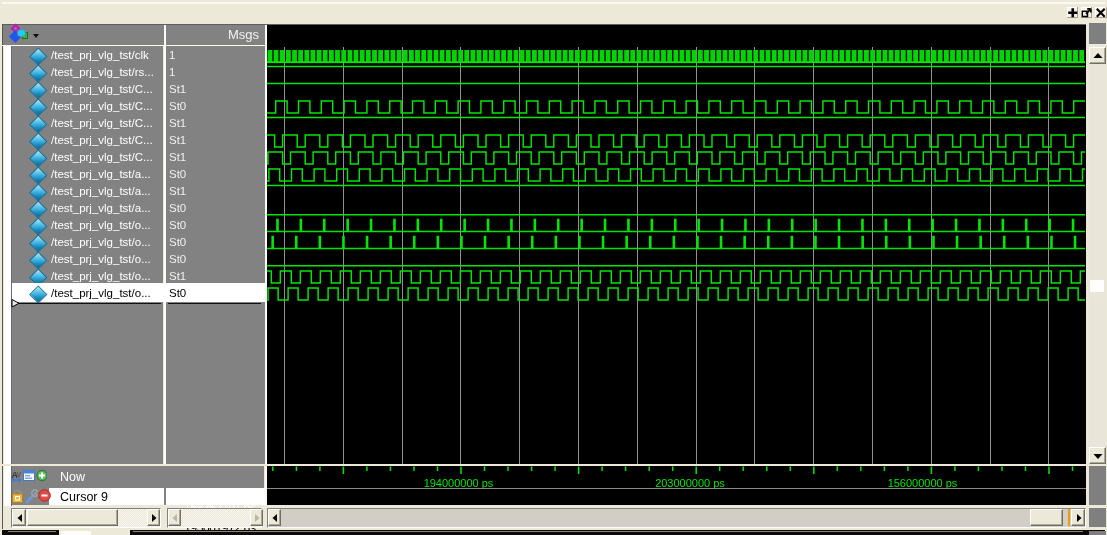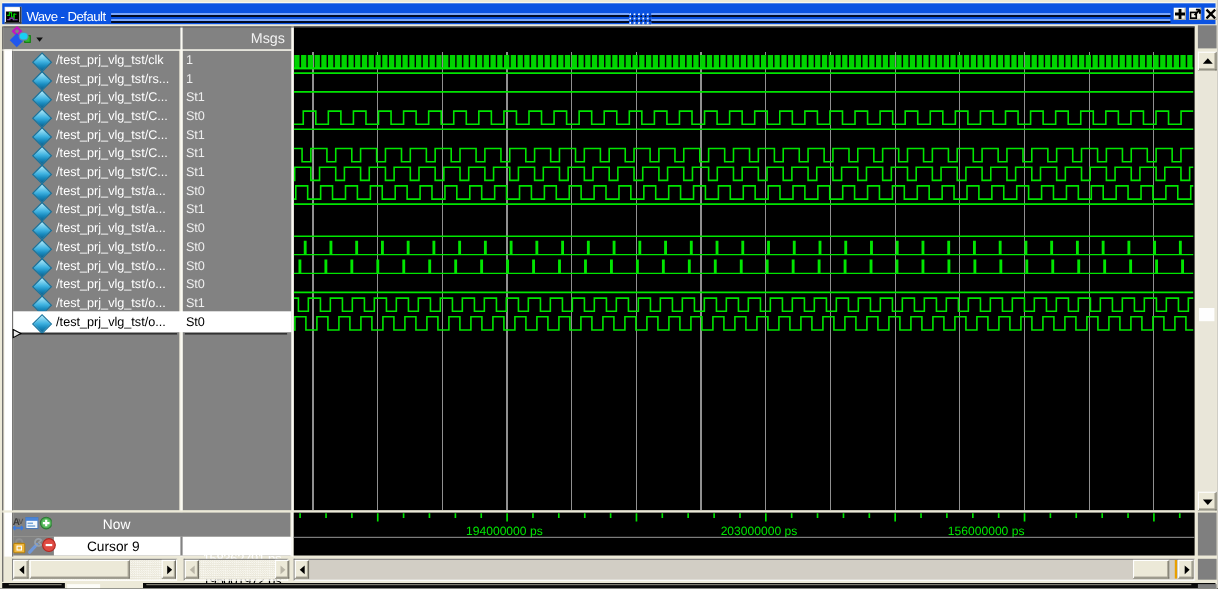--- a/index.html
+++ b/index.html
@@ -34,57 +34,39 @@
 #wavesvg { position:absolute; left:267px; top:47px; }
 
 #tl { position:absolute; left:266.5px; top:466px; width:819px; height:39px; background:#000; }
 .tlab { position:absolute; top:10.5px; font-size:11px; color:#00e600; width:90px; text-align:center; }
 #tlline { position:absolute; left:0; top:22px; width:819px; height:1px; background:#8a8a8a; }
 
 #beltline { position:absolute; left:2px; top:463.5px; width:1084px; height:2.5px; background:#ece9d8; }
 #nowrow { position:absolute; left:11.7px; top:466px; width:252.8px; height:21.5px; background:#828282; }
 #currow { position:absolute; left:11.7px; top:487.5px; width:252.8px; height:17.5px; background:#828282; }
 .cbox { position:absolute; background:#fff; }
-.btext { position:absolute; font-size:12.5px; text-align:center; }
+.btext { position:absolute; font-size:12.5px; text-align:left; }
 .bval { position:absolute; font-size:12px; letter-spacing:-0.4px; text-align:right;margin-top:31px; }
 
 .sb { position:absolute; top:507.5px; height:20px; border:1px solid; border-color:#808080 #fff #fff #808080;
   background:repeating-conic-gradient(#f9f8f1 0 25%,#e9e6d8 0 50%) 0 0/2px 2px; }
 .sbtn { position:absolute; top:0.5px; width:13.5px; height:17px; background:#ece9d8;
   border:1px solid; border-color:#fff #716f64 #716f64 #fff; box-shadow:inset -1px -1px 0 #aca899; }
 .sbtn svg { position:absolute; left:1.5px; top:3px; }
 .thumb { position:absolute; top:0.5px; height:17px; background:#ece9d8;
   border:1px solid; border-color:#fff #716f64 #716f64 #fff; box-shadow:inset -1px -1px 0 #aca899; }
 
 #vsb { position:absolute; left:1089px; top:47px; width:16.5px; height:416.5px; background:#e9e6d9; }
 .vbtn { position:absolute; left:0; width:16.5px; height:16.5px; background:#ece9d8;
   border:1px solid; border-color:#fff #716f64 #716f64 #fff; box-shadow:inset -1px -1px 0 #aca899; }
 .gray { position:absolute; background:#7f7f7f; }
 </style></head><body>
 <div id="w">
 
 <div class="abs" style="left:2px;top:2.4px;width:1103px;height:1.2px;background:#fafaf2"></div>
-<div id="tbar">
- <div id="ticon">
-        <svg width="16" height="16" style="position:absolute;left:-1px;top:-1px">
-   <rect x="0" y="0" width="15.5" height="15.5" fill="#f0eee6"></rect>
-   <rect x="14" y="0" width="1.5" height="15.5" fill="#3a3a3a"></rect>
-          <rect x="0" y="14" width="15.5" height="1.5" fill="#3a3a3a"></rect>
-   <rect x="1" y="1" width="13" height="3" fill="#fff"></rect>
-   <rect x="1.5" y="4.5" width="12" height="9.5" fill="#000"></rect>
-   <path d="M2.5 8 h2 v-2.5 h2 v4 h2 v-2.5 h2.5" stroke="#00cc00" fill="none" stroke-width="1"></path>
-   <path d="M2.5 12 h2.5 v-1.5 h3 v1.5 h4" stroke="#9040c0" fill="none" stroke-width="1"></path>
-   <path d="M9 6 v6" stroke="#00cc00" fill="none" stroke-width="0.8"></path>
-        </svg>
-      </div>
- <div id="ttext">Wave - Default</div>
- <div class="stripes" style="left:99px;width:471px"></div>
- <div class="stripes" style="left:590px;width:472px"></div>
- <div id="grip"></div>
-</div>
 <div class="wbtn" style="left:1066.5px">
       <svg width="11.5" height="11.5" viewBox="0 0 11.5 11.5">
         <path d="M5.75 1.2 V10.3 M1.2 5.75 H10.3" stroke="#000" stroke-width="2.6"></path>
       </svg>
     </div>
 <div class="wbtn" style="left:1080.5px">
       <svg width="11.5" height="11.5" viewBox="0 0 11.5 11.5">
         <rect x="1.3" y="4.3" width="5.2" height="5.2" fill="none" stroke="#000" stroke-width="1.5"></rect>
         <path d="M5 6.8 L9.8 1.8 M9.8 1.8 h-3.6 M9.8 1.8 v3.6" stroke="#000" stroke-width="1.7"></path>
       </svg>
@@ -378,21 +360,21 @@
 <line x1="687.9" y1="0.5" x2="687.9" y2="5.0"></line>
 <line x1="711.4" y1="0.5" x2="711.4" y2="5.0"></line>
 <line x1="735.0" y1="0.5" x2="735.0" y2="5.0"></line>
 <line x1="758.5" y1="0.5" x2="758.5" y2="5.0"></line>
 <line x1="782.0" y1="0.5" x2="782.0" y2="8.0"></line>
 <line x1="805.5" y1="0.5" x2="805.5" y2="5.0"></line>
 </g>
       </svg>
  <div class="tlab" style="left:147px">194000000 ps</div>
  <div class="tlab" style="left:378.5px">203000000 ps</div>
- <div class="tlab" style="left:585px">156000000 ps</div>
+ <div class="tlab" style="left:611px">156000000 ps</div>
  <div id="tlline"></div>
 </div>
 
 <div id="nowrow"></div>
 <div id="currow"></div>
 <div class="cbox" style="left:49px;top:487.5px;width:114.5px;height:17.5px"></div>
 <div class="cbox" style="left:165.5px;top:487.5px;width:99px;height:17.5px"></div>
 <div class="btext" style="left:60px;top:469.5px;width:92px;color:#fff">Now</div>
 <div class="bval" style="left:165.5px;top:470px;width:90px;color:#fff">158362791 ps</div>
 <div class="btext" style="left:60px;top:489.5px;width:86px;color:#000">Cursor 9</div>

